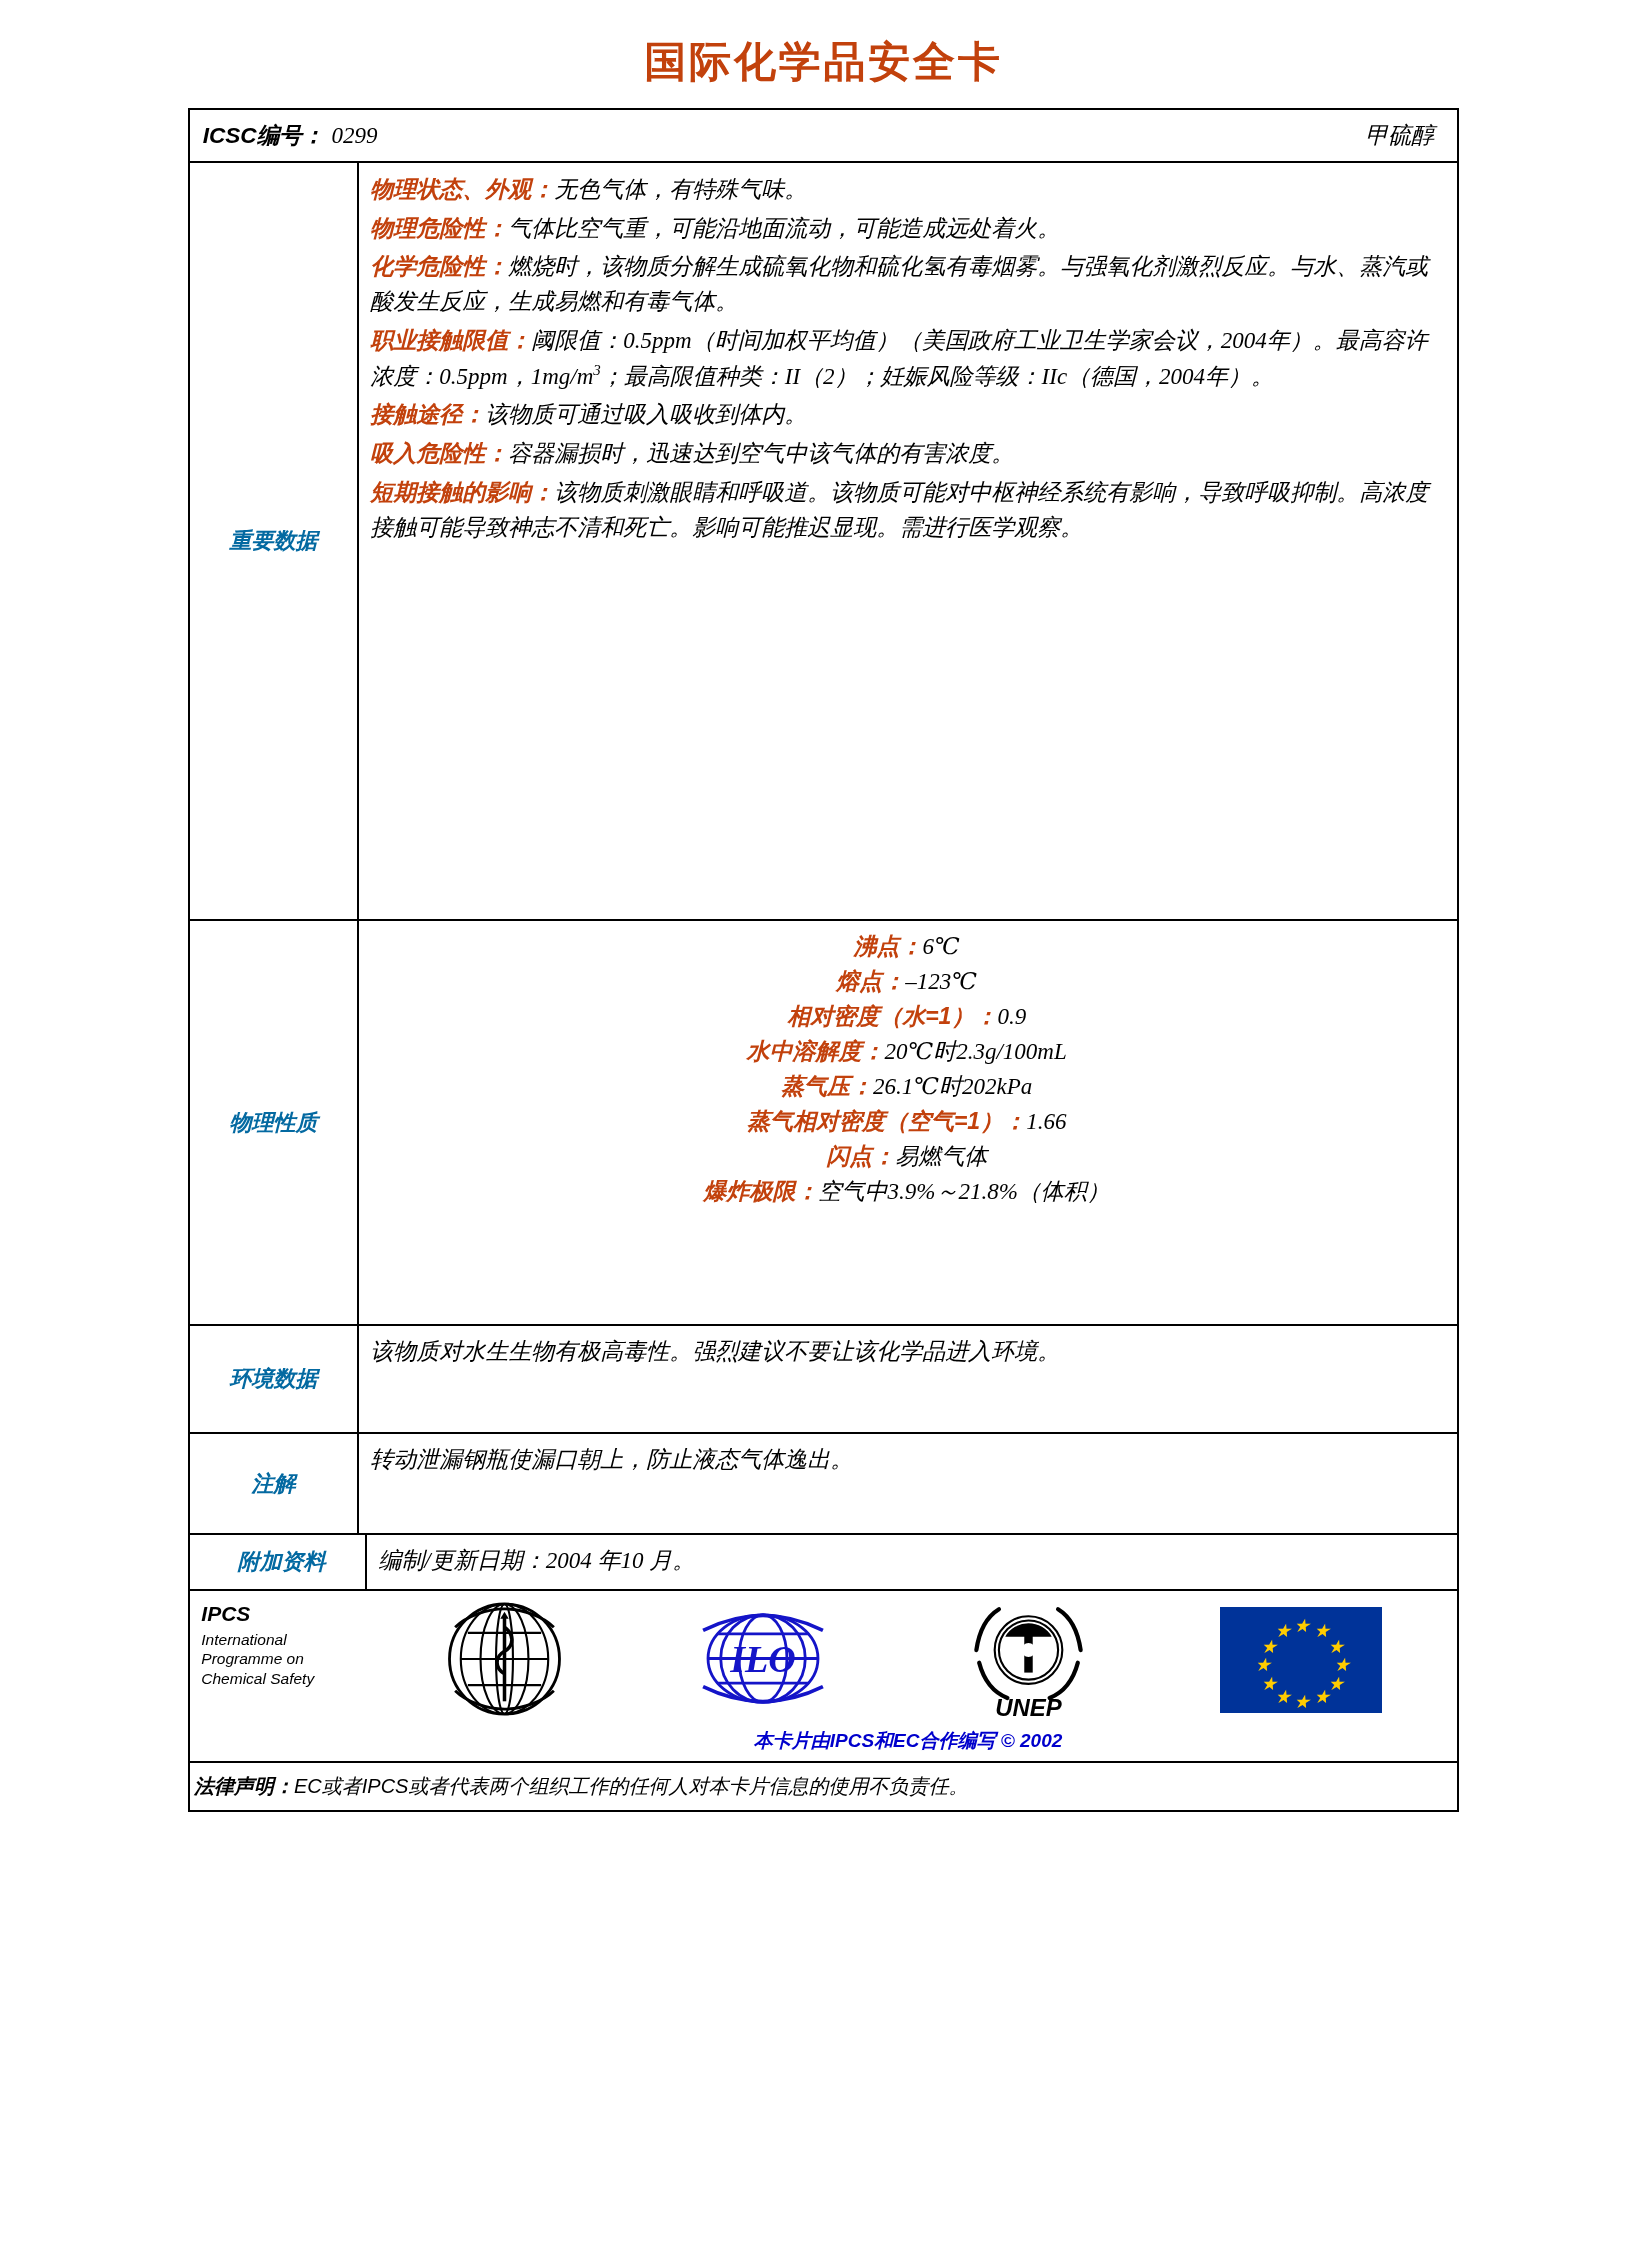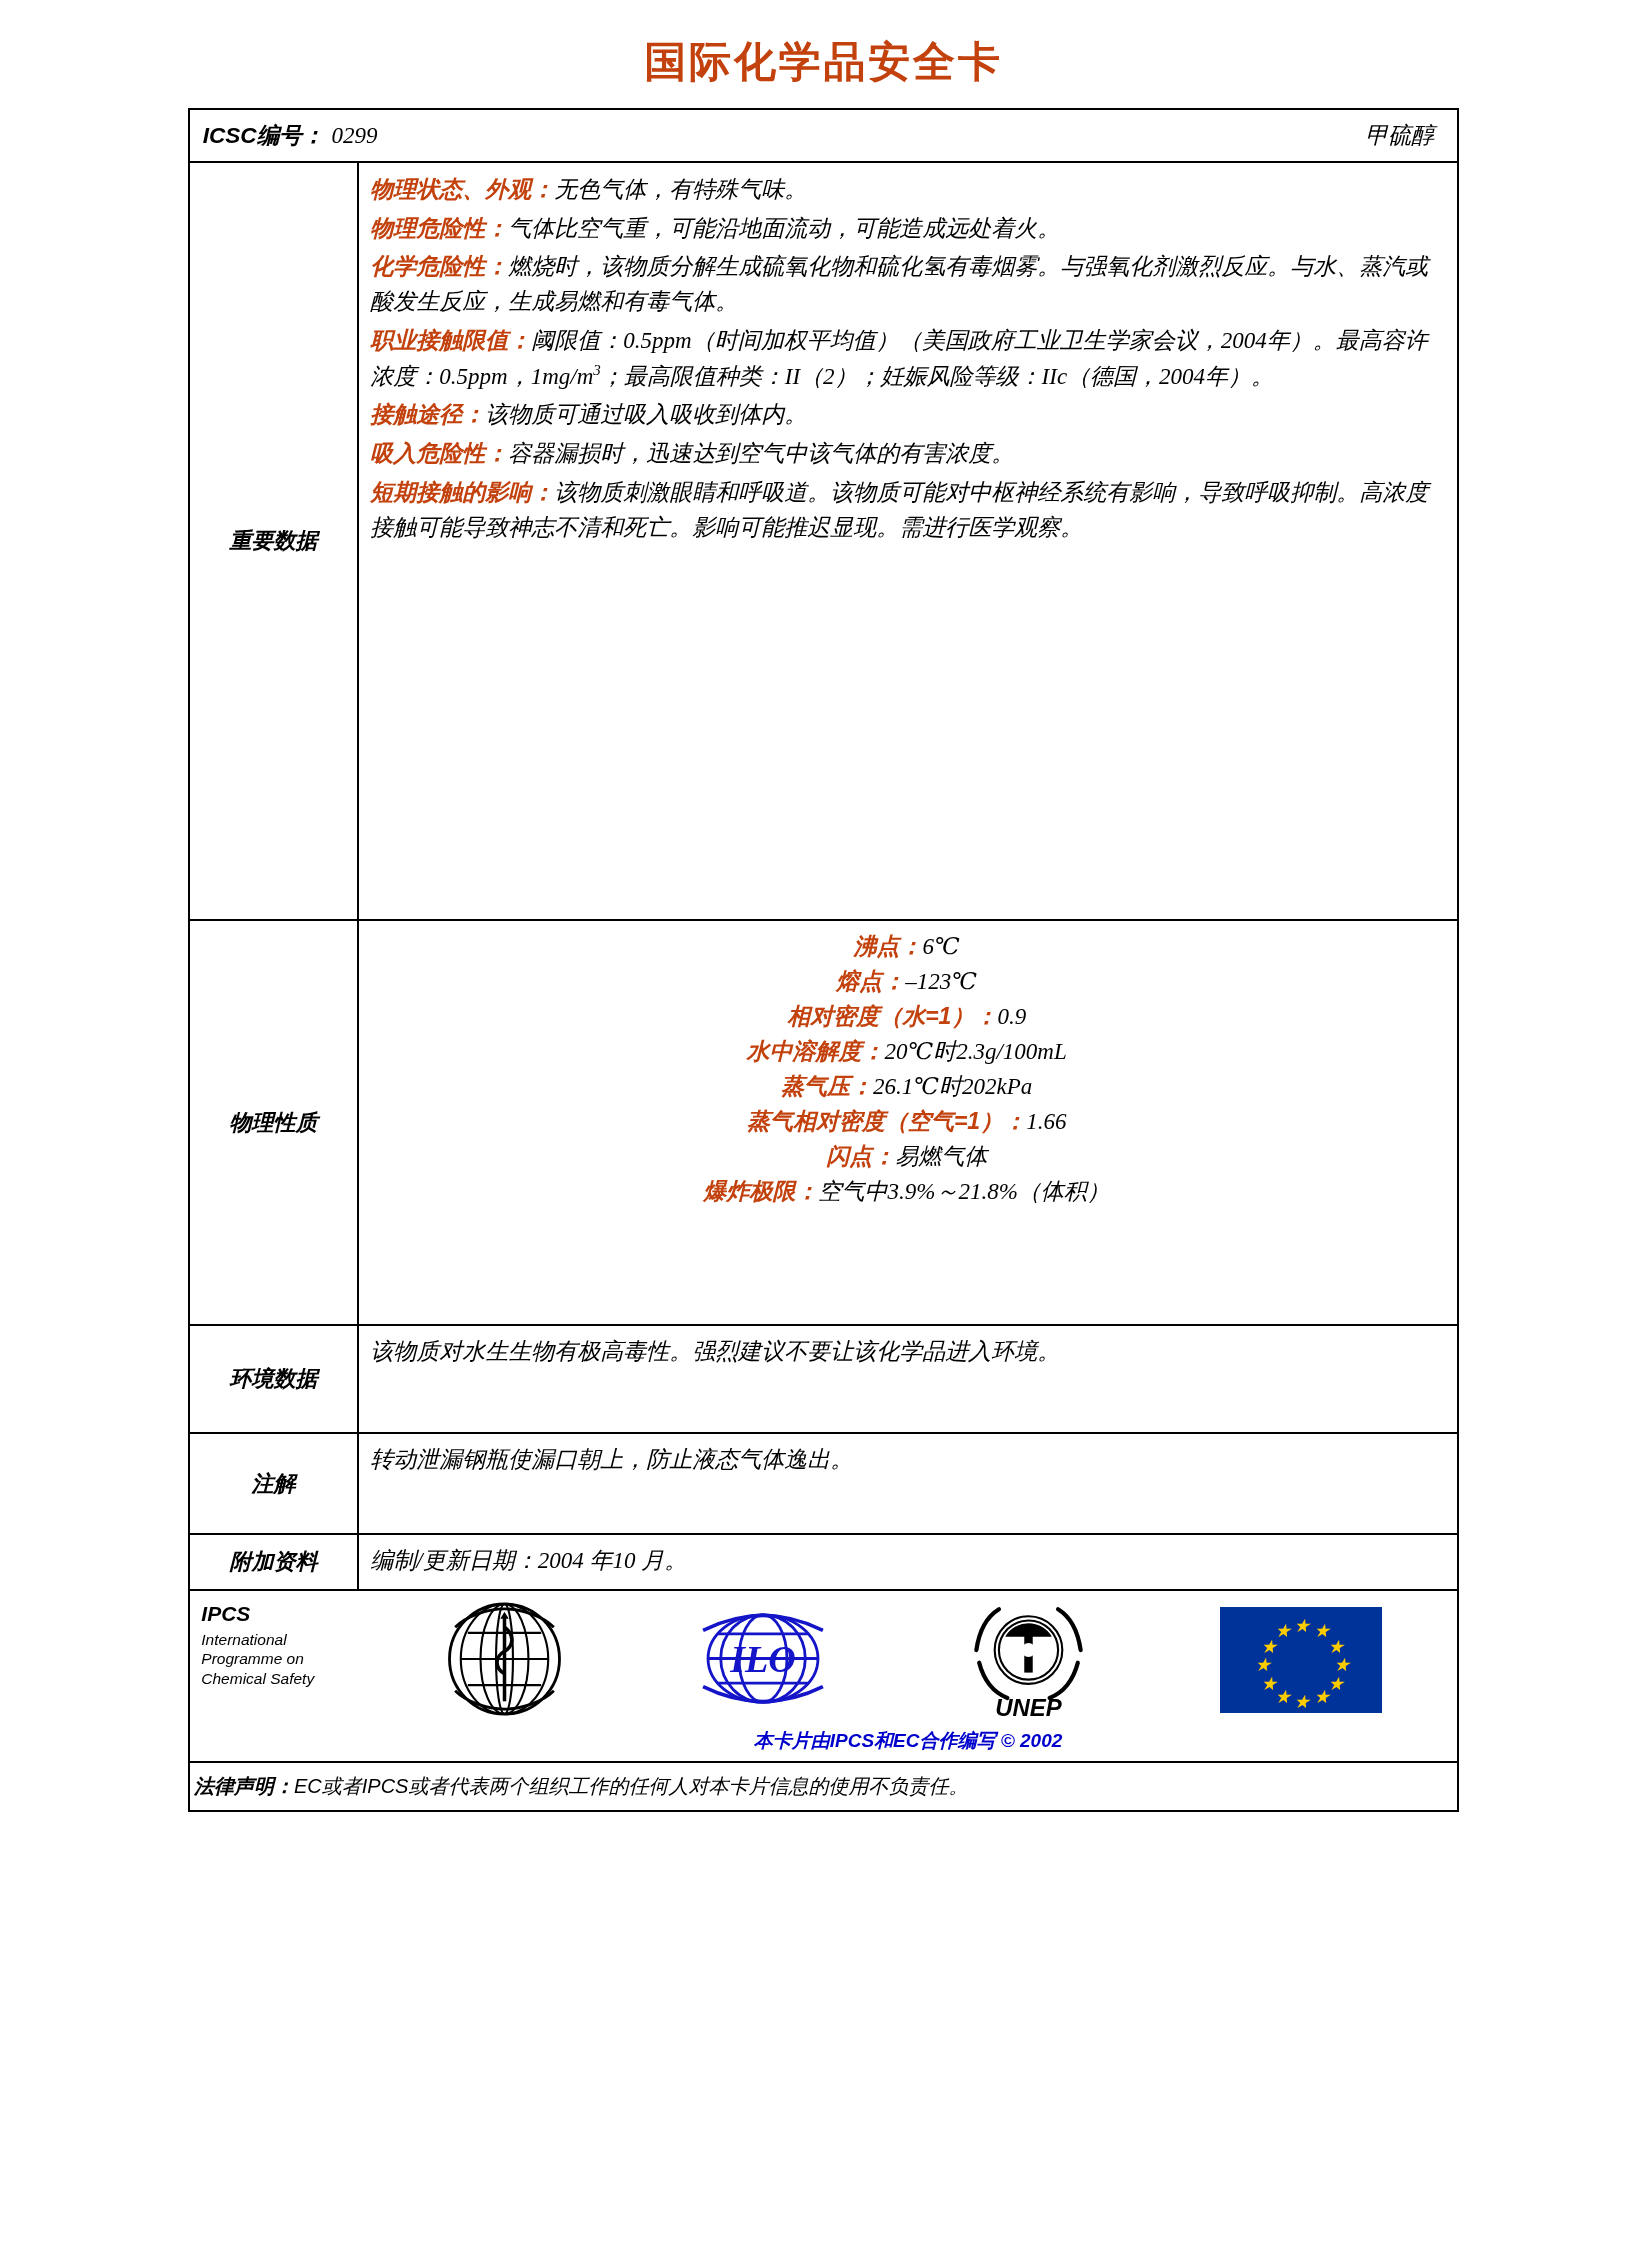--- a/index.html
+++ b/index.html
@@ -58,21 +58,21 @@
   .header-row .spacer { flex: 1; }
   .header-row .chem-name {
     font-size: 23px;
     padding-right: 10px;
   }
 
   .label-cell {
     width: 169px;
     min-width: 169px;
     border-right: 2.1px solid #000;
-    color: #000000;
+    color: #0369a1;
     font-family: "Liberation Sans", sans-serif;
     font-weight: bold;
     font-size: 22px;
     display: flex;
     align-items: center;
     justify-content: center;
     text-align: center;
     box-sizing: border-box;
     padding: 7px 4.2px;
   }
@@ -90,21 +90,21 @@
     color: #c2410c;
     font-family: "Liberation Sans", sans-serif;
     font-weight: bold;
   }
   .phys-list p { margin: 0 0 1.4px 0; line-height: 1.42; text-align: center; }
 
   .big-data { min-height: 756px; }
   .phys-props { min-height: 403px; }
   .env-row { min-height: 106px; }
   .note-row { min-height: 99px; }
-  .extra-row { min-height: 42px; }
+  .extra-row { min-height: 42px; padding-left: 8px; }
 
   
   .logos-row {
     display: flex;
     align-items: stretch;
     border-bottom: 2.1px solid #000;
     position: relative;
     min-height: 155px;
   }
   .ipcs-block {

